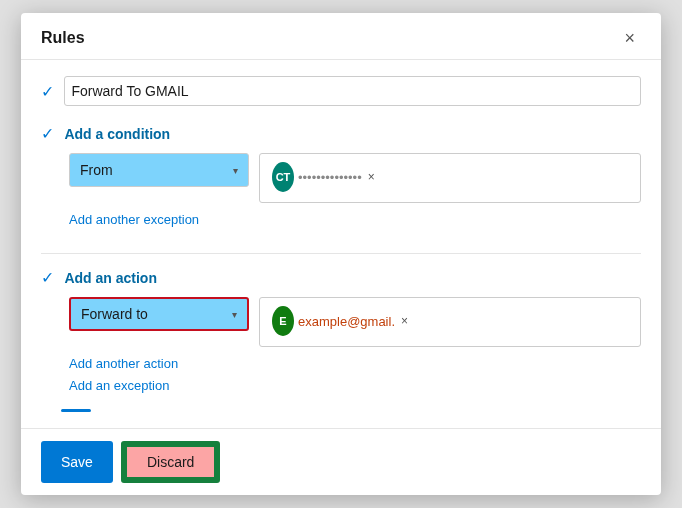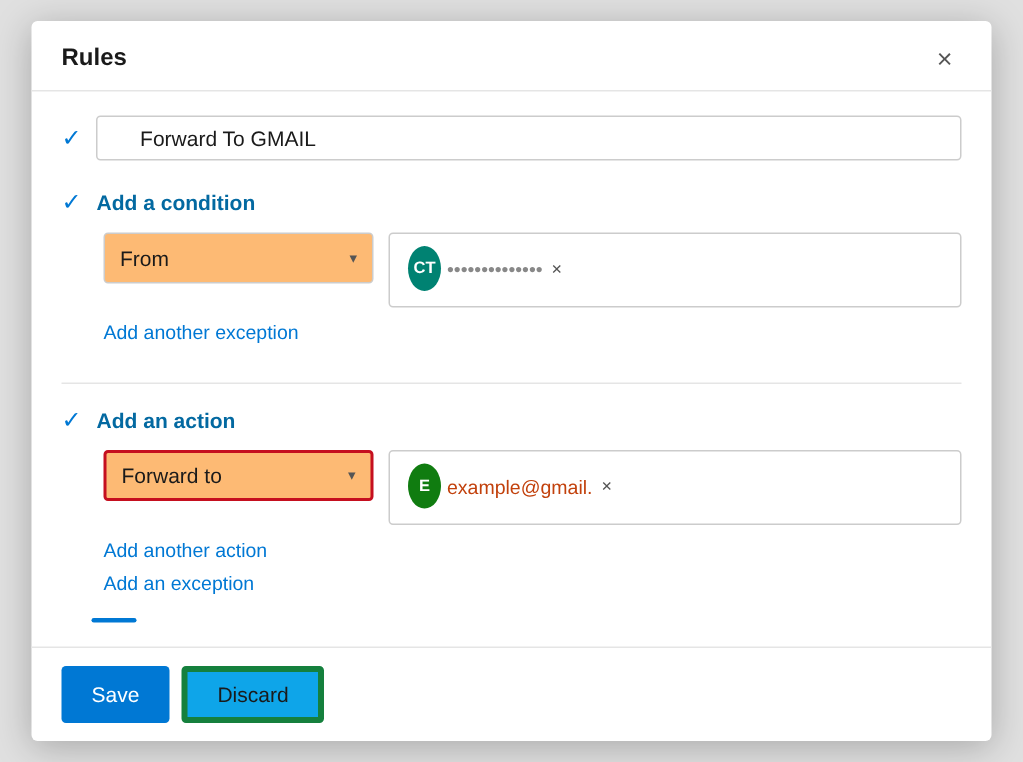--- a/index.html
+++ b/index.html
@@ -61,21 +61,21 @@
     }
     .check-icon {
       color: #0078d4;
       font-size: 16px;
       flex-shrink: 0;
     }
     .rule-name-input {
       flex: 1;
       border: 1px solid #ccc;
       border-radius: 3px;
-      padding: 6px 28px;
+      padding: 6px 6px;
       font-size: 14px;
       color: #1a1a1a;
     }
 
     
     .section {
       margin-bottom: 10px;
     }
     .section-header {
       display: flex;
@@ -94,21 +94,21 @@
       gap: 10px;
       margin-left: 28px;
       margin-bottom: 8px;
     }
     .dropdown {
       border: 1px solid #ccc;
       border-radius: 3px;
       padding: 6px 10px;
       font-size: 14px;
       color: #1a1a1a;
-      background: #fdba74;
+      background: #7dd3fc;
       cursor: pointer;
       display: flex;
       align-items: center;
       gap: 6px;
       min-width: 180px;
       justify-content: space-between;
       height: 34px;
     }
     .dropdown.active-red {
       border: 2px solid #c50f1f;
@@ -199,23 +199,23 @@
       background: #0078d4;
       color: #fff;
       border: none;
       border-radius: 3px;
       padding: 7px 20px;
       font-size: 14px;
       cursor: pointer;
       font-weight: 500;
     }
     .btn-discard {
-      background: #0ea5e9;
-      color: #1a1a1a;
-      border: 4px solid #15803d;
+      background: #fca5a5;
+      color: #1a1a1a;
+      border: 6px solid #15803d;
       border-radius: 3px;
       padding: 7px 20px;
       font-size: 14px;
       cursor: pointer;
     }
 
     .bottom-line {
       height: 3px;
       background: #0078d4;
       width: 30px;

